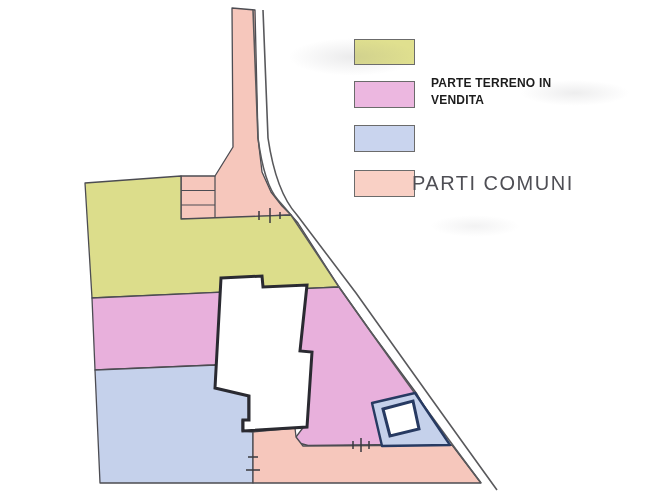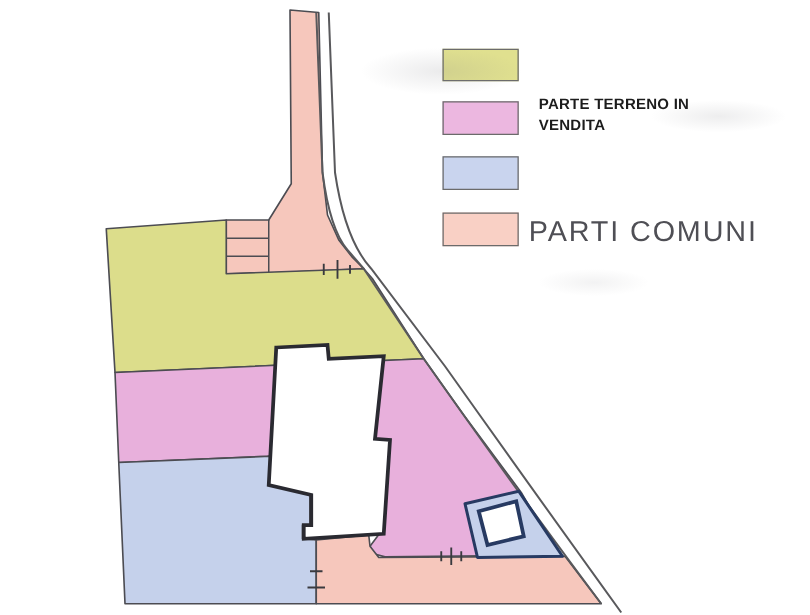--- a/index.html
+++ b/index.html
@@ -7,22 +7,22 @@
     position:relative;width:648px;height:492px;background:#ffffff;overflow:hidden;
     font-family:"Liberation Sans", sans-serif;
   }
   .plan-svg{position:absolute;left:0;top:0;}
   .legend-swatch{position:absolute;width:61px;height:26px;border:1px solid #6b6b6b;box-sizing:border-box;}
   .legend-label-bold{
     position:absolute;left:431px;top:75px;width:150px;
     font-size:12px;font-weight:700;color:#1c1c1c;line-height:17px;letter-spacing:.2px;
   }
   .legend-label-big{
-    position:absolute;left:423px;top:172px;width:210px;
-    font-size:23px;font-weight:400;color:#4f4f55;letter-spacing:1.5px;
+    position:absolute;left:412px;top:172px;width:210px;
+    font-size:20px;font-weight:400;color:#4f4f55;letter-spacing:1.5px;
   }
   .smudge{position:absolute;pointer-events:none;}
   .s1{left:288px;top:38px;width:130px;height:38px;
       background:radial-gradient(ellipse at center, rgba(130,130,135,.16), rgba(130,130,135,0) 70%);}
   .s2{left:520px;top:80px;width:110px;height:26px;
       background:radial-gradient(ellipse at center, rgba(130,130,135,.14), rgba(130,130,135,0) 70%);}
   .s3{left:430px;top:215px;width:90px;height:22px;
       background:radial-gradient(ellipse at center, rgba(130,130,135,.10), rgba(130,130,135,0) 70%);}
 </style>
 </head>

